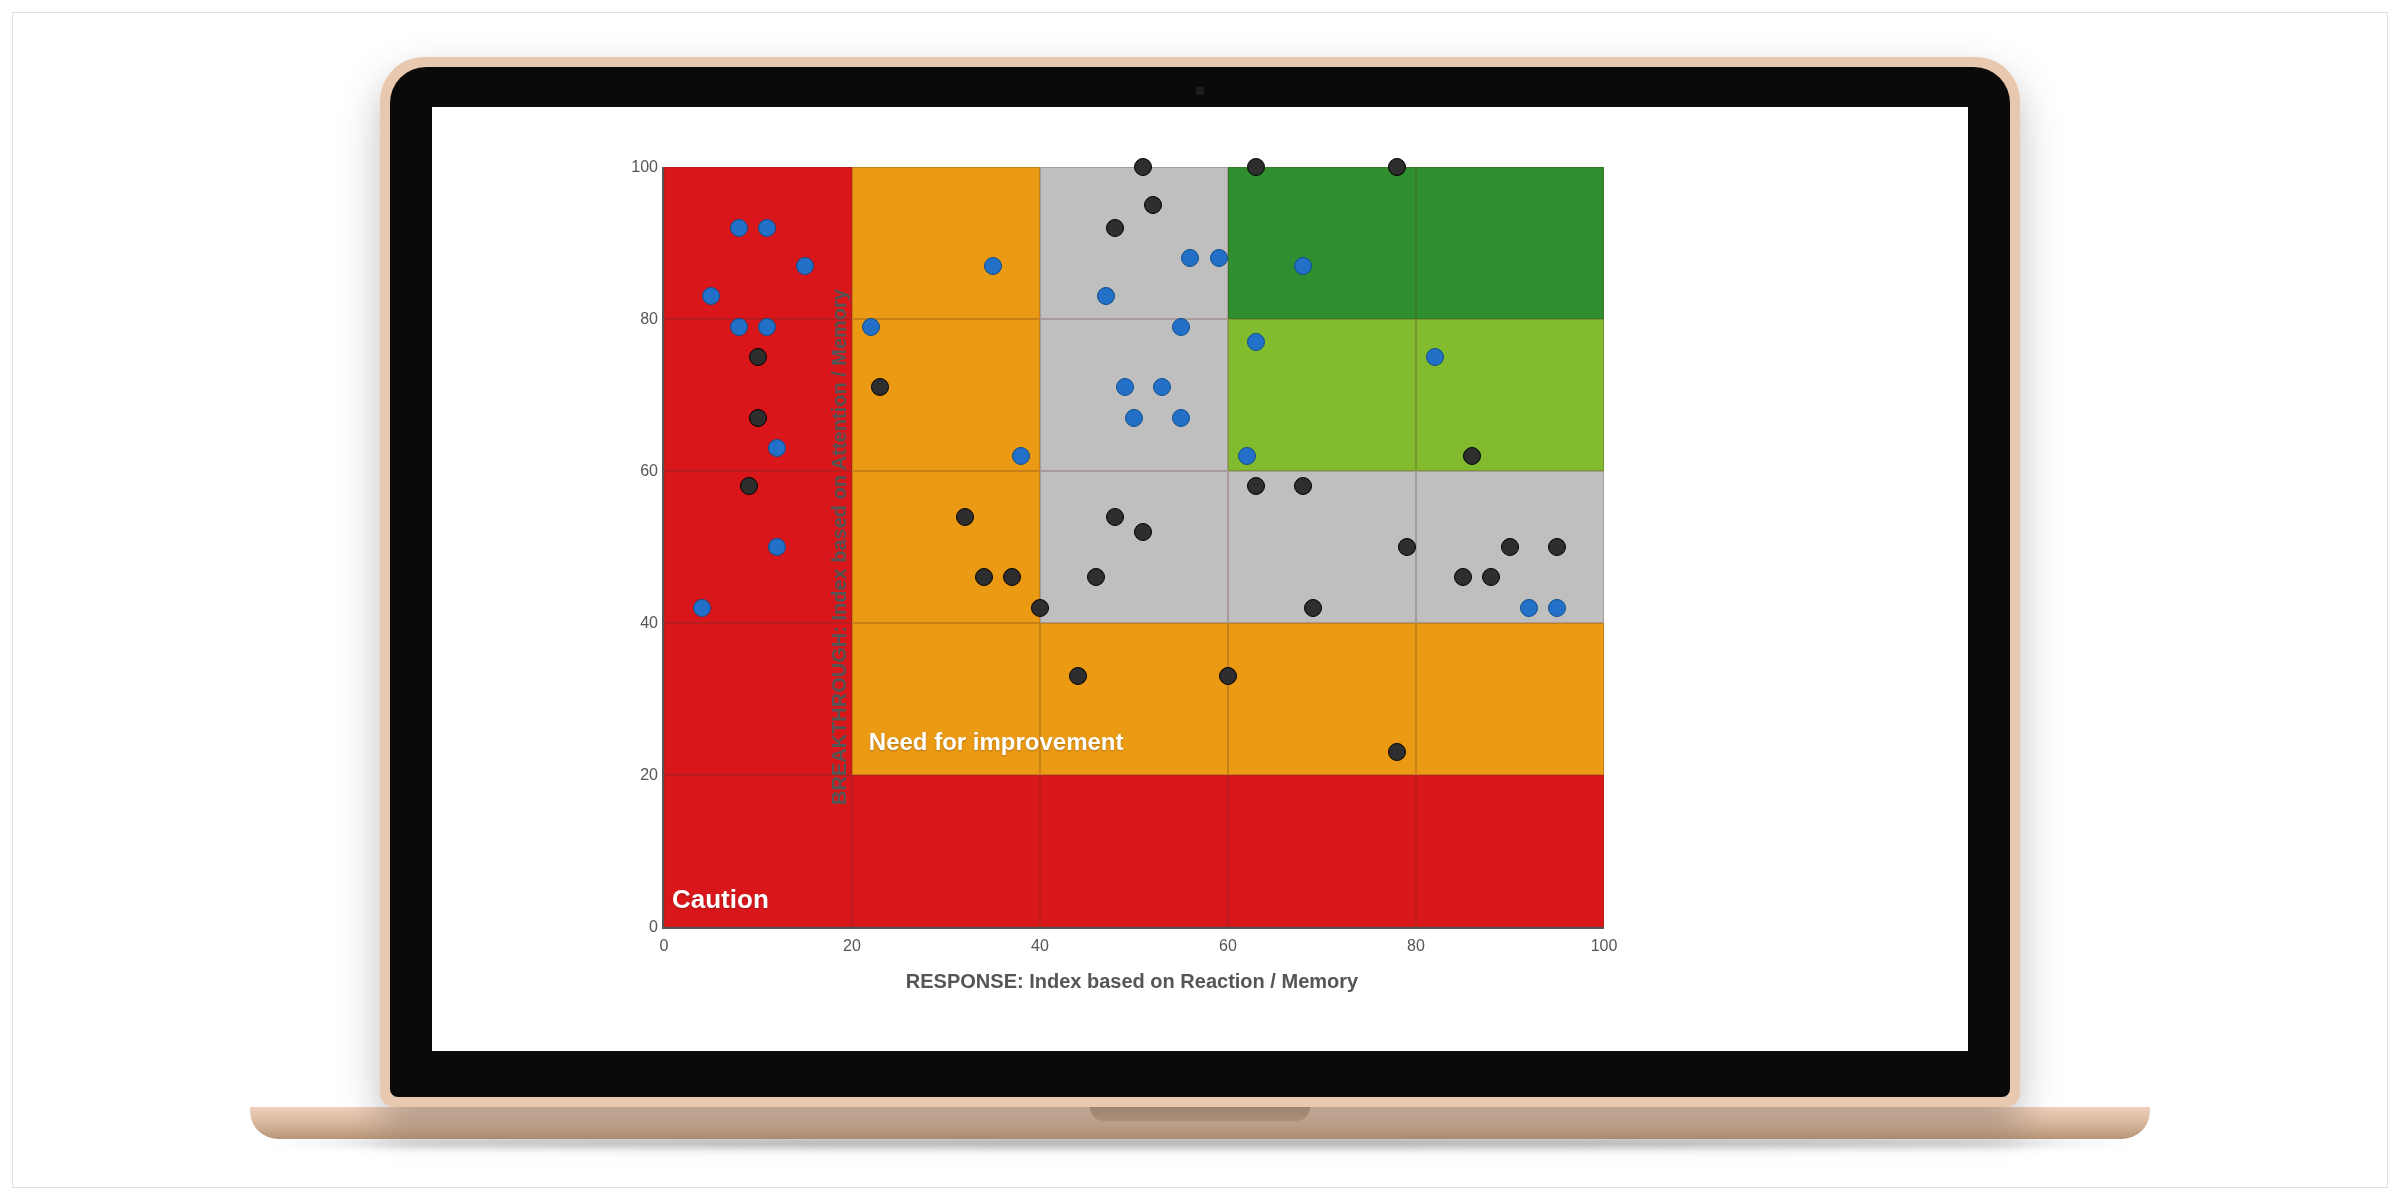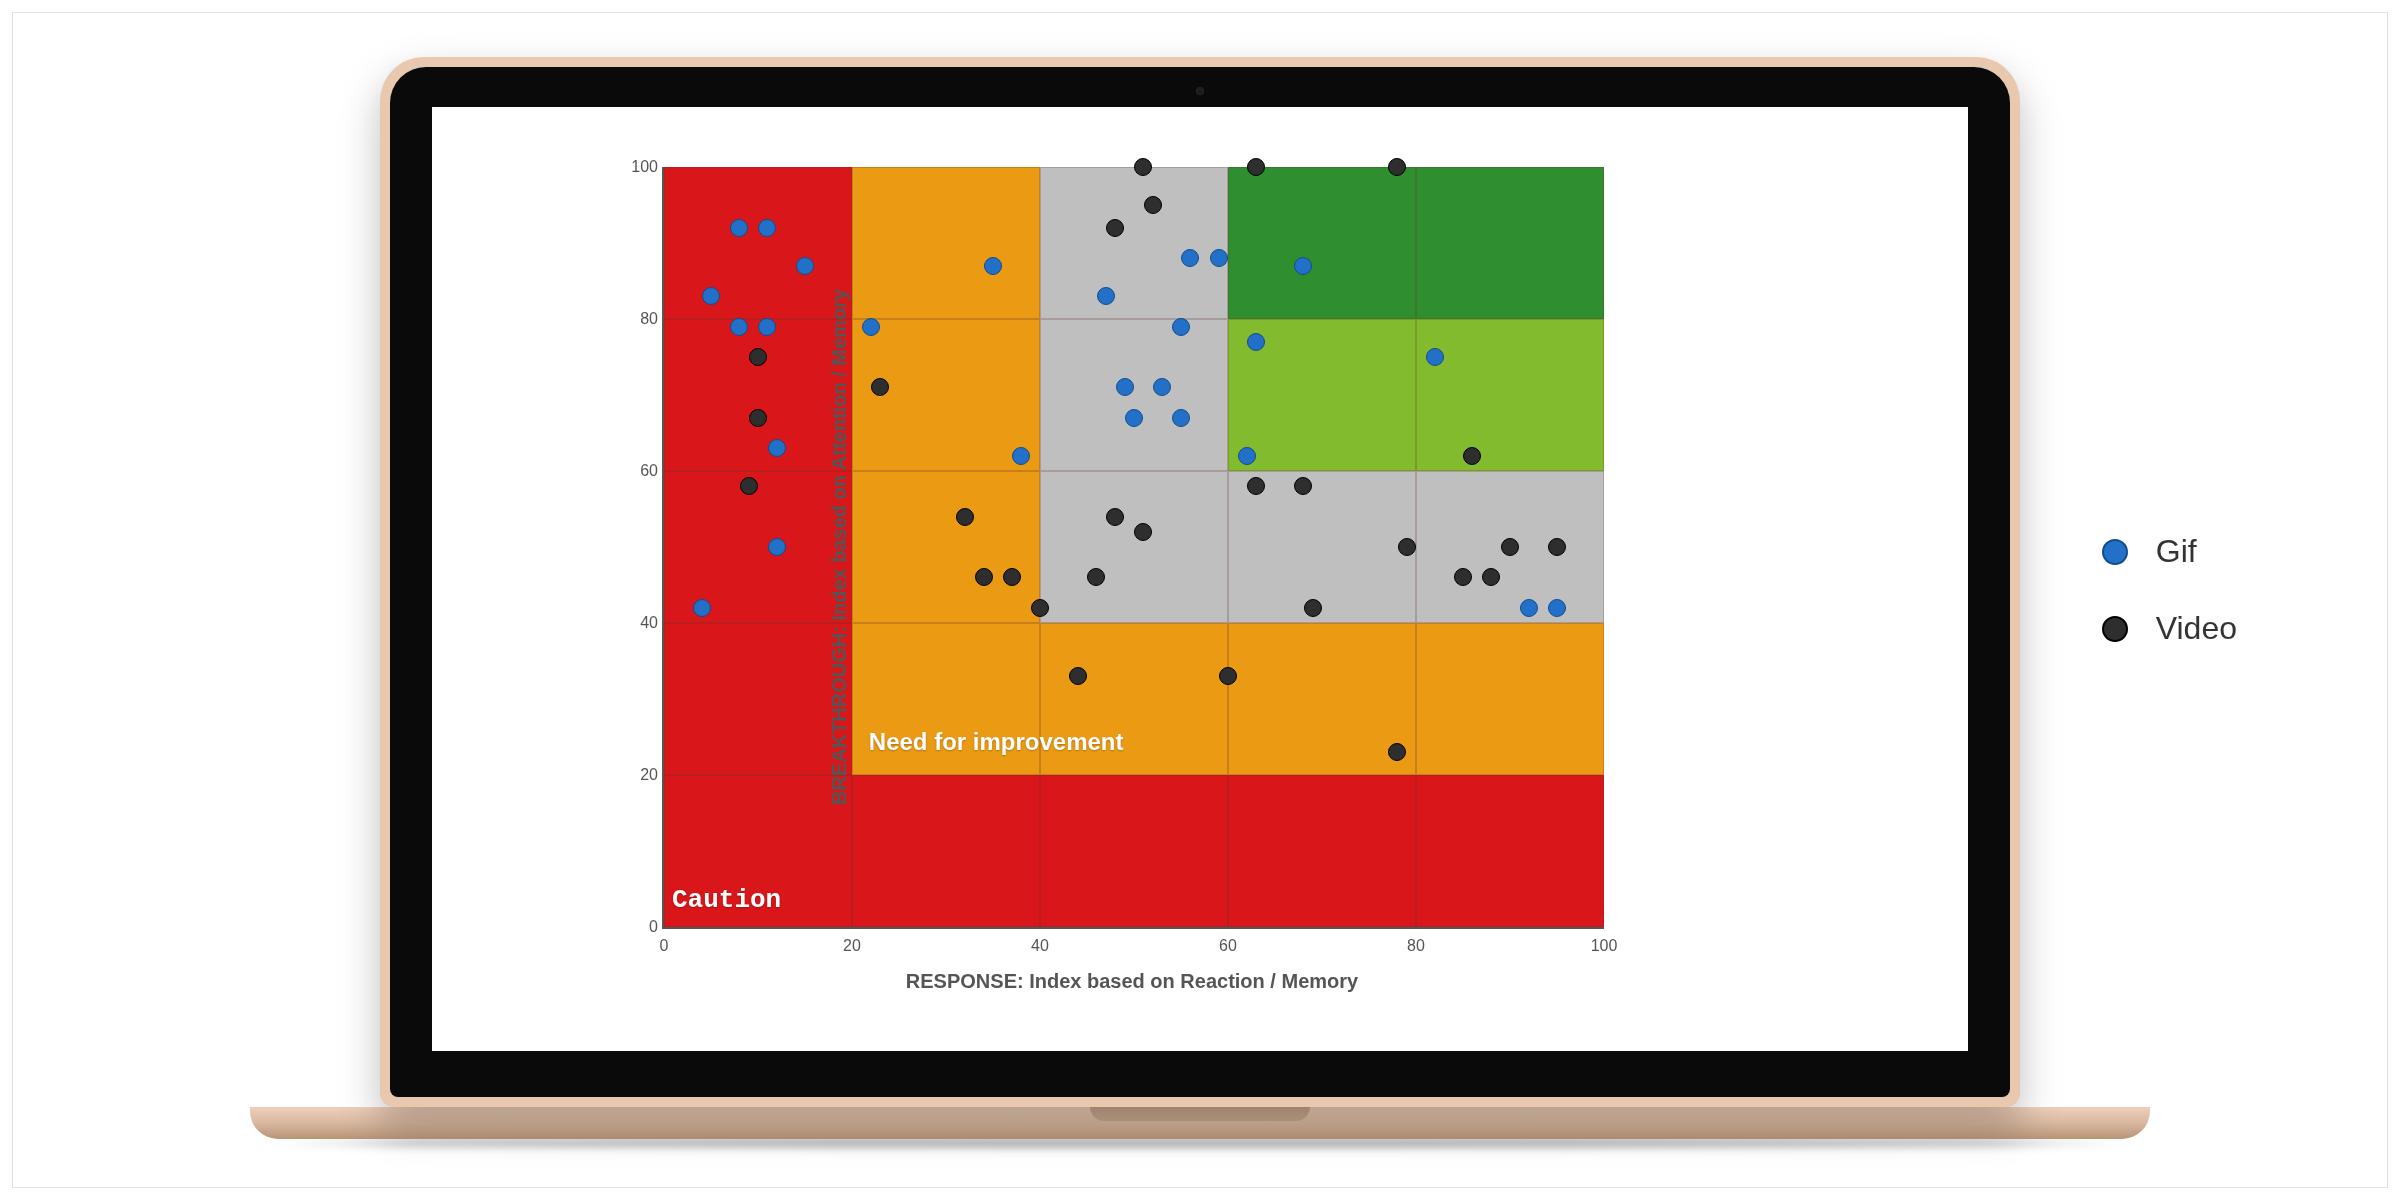--- a/index.html
+++ b/index.html
@@ -291,35 +291,25 @@
               <div class="pt video" style="left: 78%; bottom: 23%;"></div>
               <div class="pt video" style="left: 78%; bottom: 100%;"></div>
               <div class="pt video" style="left: 79%; bottom: 50%;"></div>
               <div class="pt video" style="left: 85%; bottom: 46%;"></div>
               <div class="pt video" style="left: 86%; bottom: 62%;"></div>
               <div class="pt video" style="left: 88%; bottom: 46%;"></div>
               <div class="pt video" style="left: 90%; bottom: 50%;"></div>
               <div class="pt video" style="left: 95%; bottom: 50%;"></div>
             </div>
 
-          <div class="zone-label" style="left:10px; bottom:12px;font-family:Liberation Mono, monospace;">Caution</div>
+          <div class="zone-label" style="left:10px; bottom:12px;">Caution</div>
           <div class="zone-label" style="left:22%; bottom:22.5%; font-size:24px;">Need for improvement</div>
 
           <div class="xlabel">RESPONSE: Index based on Reaction / Memory</div>
           <div class="ylabel">BREAKTHROUGH: Index based on Attention / Memory</div>
         </div>
 
       </div>
     </div>
   </div>
 
-  <div class="legend">
-    <div class="legend-row">
-      <span class="legend-dot gif"></span>
-      <span>Gif</span>
-    </div>
-    <div class="legend-row">
-      <span class="legend-dot video"></span>
-      <span>Video</span>
-    </div>
-  </div>
 
 </div>
 
 </body></html>

